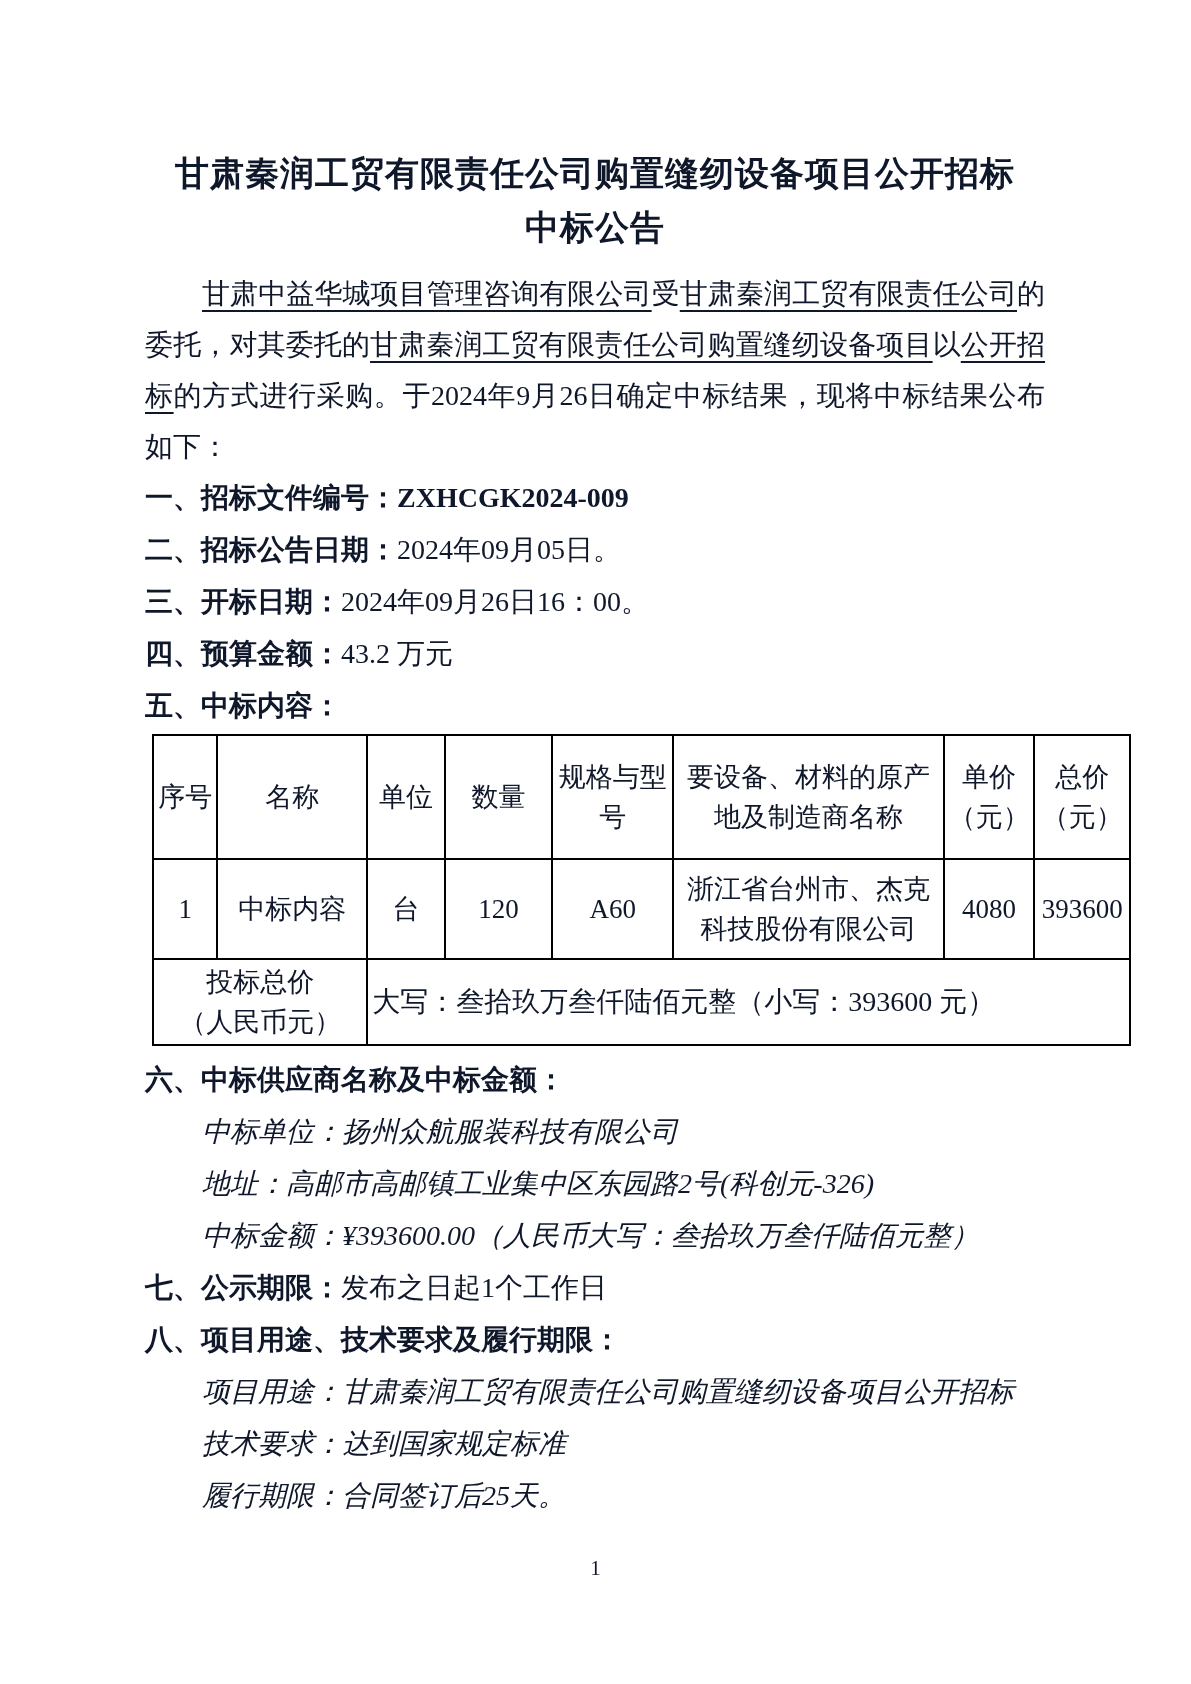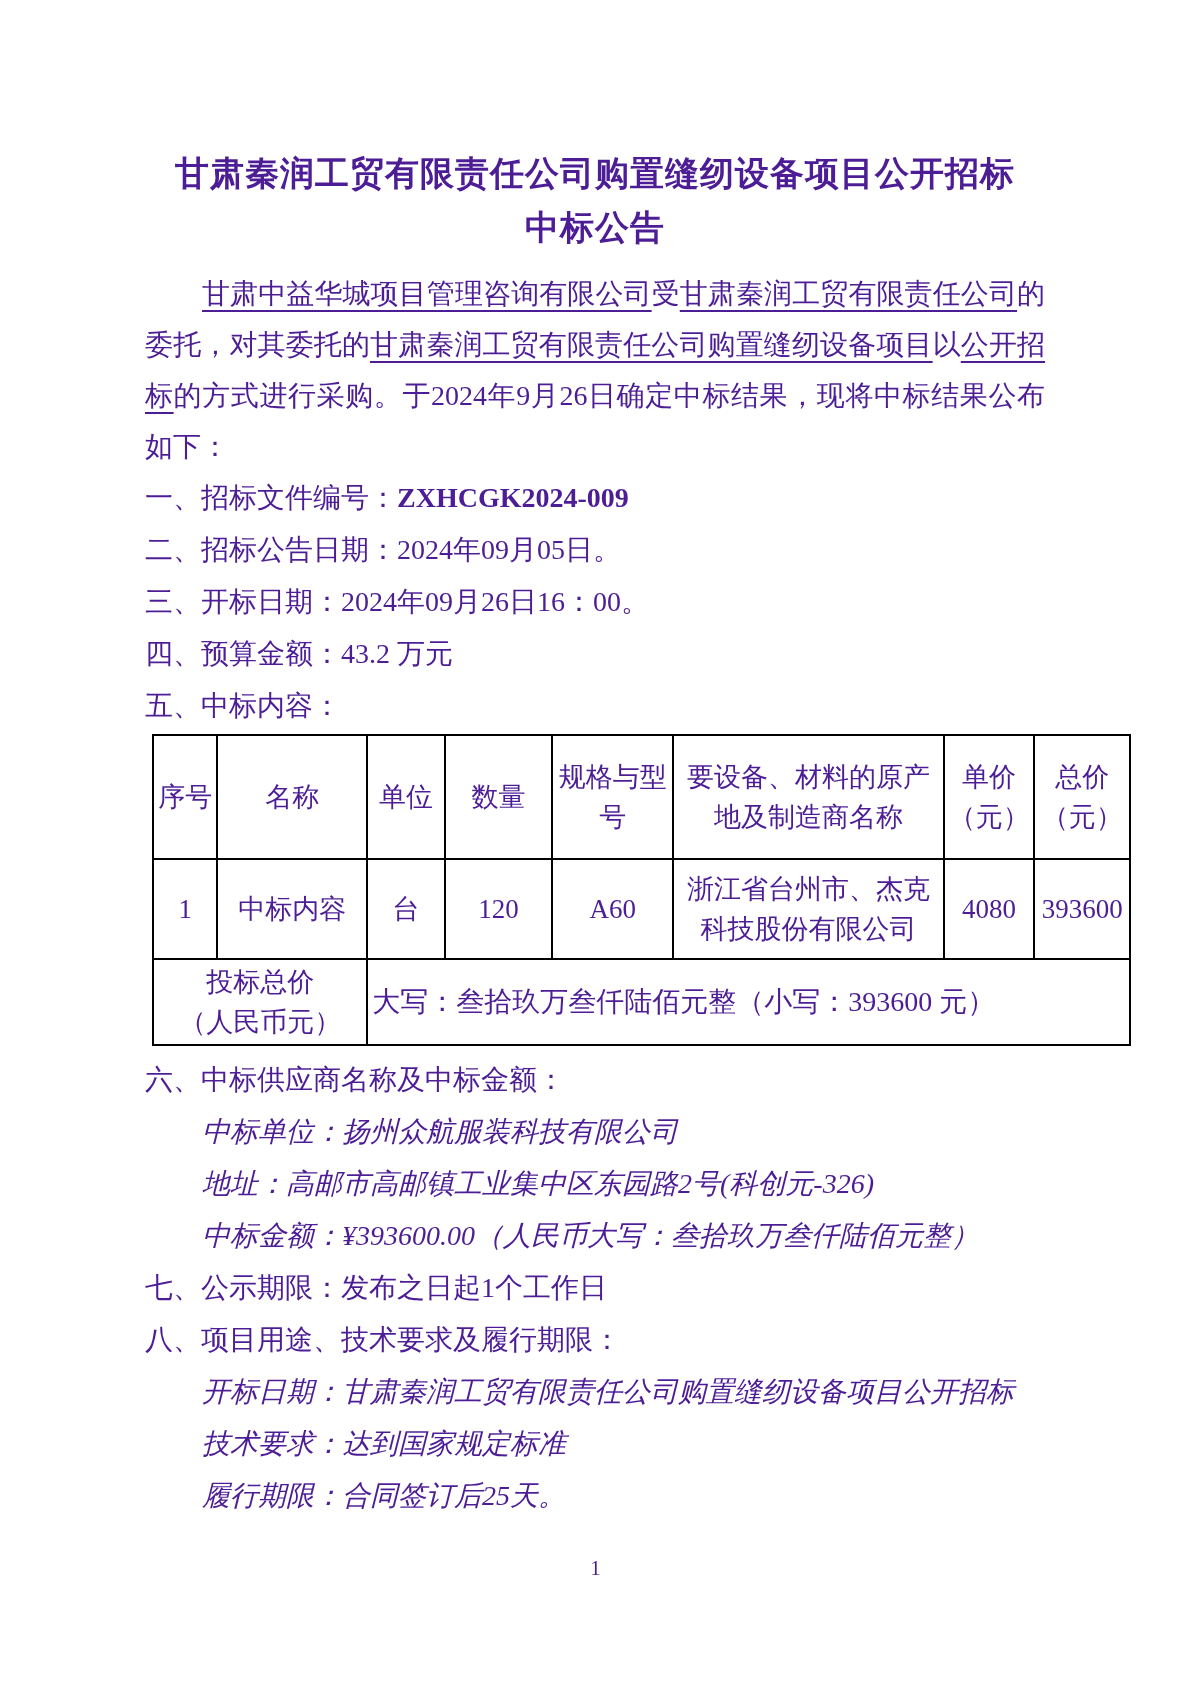--- a/index.html
+++ b/index.html
@@ -1,21 +1,21 @@
 <!DOCTYPE html>
 <html><head>
 <meta charset="utf-8">
 <style>
   html,body { margin:0; padding:0; background:#888; }
   .page {
     position:relative;
     width:1191px; height:1684px;
     margin:0 auto;
     background:#ffffff;
-    color:#4c1d95;
+    color:#0f172a;
     font-family:"Liberation Serif", serif;
     overflow:hidden;
   }
   .content {
     position:absolute;
     left:145px; top:146px;
     width:900px;
   }
   .doc-title {
     font-family:"Liberation Sans", sans-serif;
@@ -38,21 +38,21 @@
     text-underline-offset:7px;
     text-decoration-thickness:2px;
   }
   .item {
     font-size:28px;
     line-height:52px;
     white-space:nowrap;
   }
   .item .lbl {
     font-family:"Liberation Sans", sans-serif;
-    font-weight:normal;
+    font-weight:bold;
     margin-top:27px;
   }
   .item .val { font-weight:normal; }
   .item .val-bold { font-weight:bold; }
   .sub-line {
     font-size:28px;
     line-height:52px;
     padding-left:57px;
     white-space:nowrap;
     font-style:italic;
@@ -180,20 +180,20 @@
     <div class="sub-line">中标单位：扬州众航服装科技有限公司</div>
     <div class="sub-line">地址：高邮市高邮镇工业集中区东园路2号(科创元-326)</div>
     <div class="sub-line">中标金额：¥393600.00（人民币大写：叁拾玖万叁仟陆佰元整）</div>
 
     <div class="item">
       <span class="lbl">七、公示期限：</span><span class="val">发布之日起1个工作日</span>
     </div>
     <div class="item">
       <span class="lbl">八、项目用途、技术要求及履行期限：</span>
     </div>
-    <div class="sub-line">开标日期：甘肃秦润工贸有限责任公司购置缝纫设备项目公开招标</div>
+    <div class="sub-line">项目用途：甘肃秦润工贸有限责任公司购置缝纫设备项目公开招标</div>
     <div class="sub-line">技术要求：达到国家规定标准</div>
     <div class="sub-line">履行期限：合同签订后25天。</div>
 
   </div>
 
   <div class="pagenum">1</div>
 </div>
 
 </body></html>

